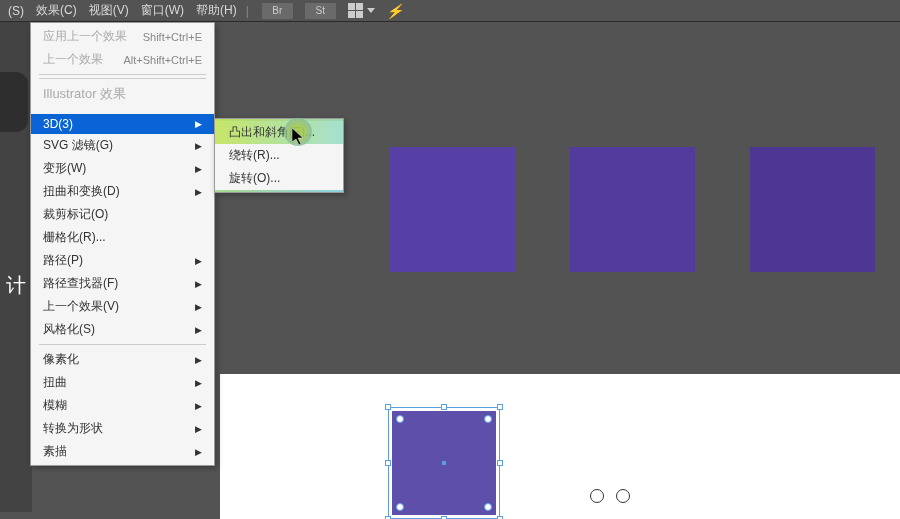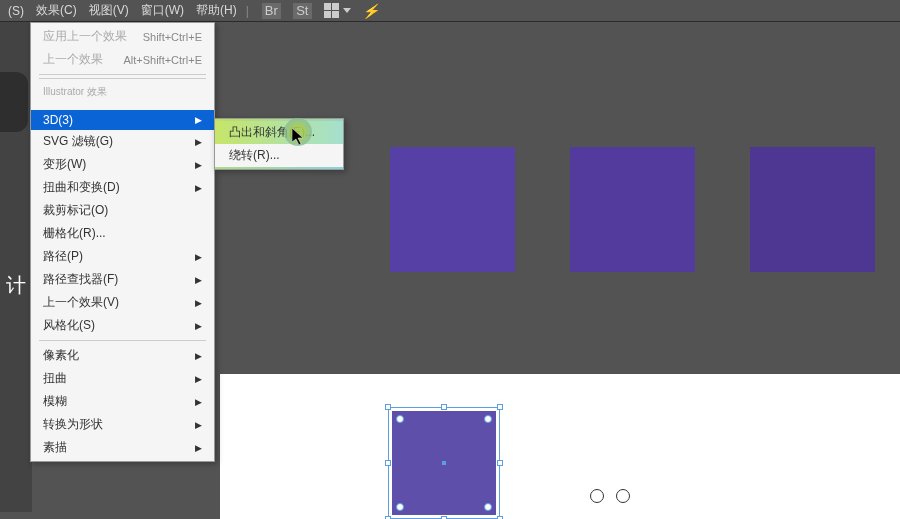--- a/index.html
+++ b/index.html
@@ -2,33 +2,33 @@
 <html><head>
   <meta charset="utf-8">
   <style>
     * { margin: 0; padding: 0; box-sizing: border-box; }
     body { font-family: 'Microsoft YaHei', Arial, sans-serif; font-size: 12px; background: #535353; width: 900px; height: 519px; overflow: hidden; position: relative; }
     
     .menubar { background: #535353; height: 22px; display: flex; align-items: center; padding-left: 2px; border-bottom: 1px solid #2a2a2a; }
     .menu-item { color: #d8d8d8; padding: 3px 6px; cursor: pointer; }
     .menu-separator { color: #888; margin: 0 3px; }
     .toolbar-icons { display: flex; align-items: center; margin-left: 10px; gap: 12px; }
-    .toolbar-icon { width: 19px; height: 16px; background: #6a6a6a; color: #ccc; display: flex; align-items: center; justify-content: center; font-size: 13px; }
+    .toolbar-icon { width: 31px; height: 16px; background: #6a6a6a; color: #ccc; display: flex; align-items: center; justify-content: center; font-size: 10px; }
     .toolbar-squares { display: flex; gap: 1px; }
     .toolbar-square { width: 7px; height: 7px; background: #ccc; }
     .toolbar-swoosh { color: #ccc; font-style: italic; font-size: 14px; }
     
     .dropdown-menu { position: absolute; background: #f5f5f5; border: 1px solid #999; box-shadow: 2px 2px 6px rgba(0,0,0,0.3); }
     .dropdown-main { top: 22px; left: 30px; width: 185px; padding: 2px 0; }
     .dropdown-item { padding: 3px 12px; color: #333; cursor: pointer; display: flex; justify-content: space-between; align-items: center; gap: 12px; }
     .dropdown-item.disabled { color: #aaa; }
     .dropdown-item.highlighted { background: #0a64d6; color: #fff; margin-top: 8px; }
     .dropdown-shortcut { color: #888; font-size: 11px; }
     .dropdown-divider { height: 1px; background: #ccc; margin: 3px 8px; }
-    .dropdown-section { padding: 3px 12px; color: #aaa; font-size: 10px; }
+    .dropdown-section { padding: 3px 12px; color: #aaa; font-size: 13px; }
     .dropdown-arrow { font-size: 9px; color: #333; }
     .dropdown-item.highlighted .dropdown-arrow { color: #fff; }
     
     .submenu { top: 118px; left: 214px; width: 130px; padding: 2px 0; background: linear-gradient(135deg, #bde05e 0%, #8ad0e0 100%);}
     .submenu .dropdown-item { padding: 3px 14px; }
     .submenu-gradient { background: linear-gradient(90deg, #c6e568 0%, #a5e0cf 100%); }
     .submenu-normal { background: #f5f5f5; }
     
     .cursor-indicator { position: absolute; top: 118px; left: 284px; width: 28px; height: 28px; border-radius: 50%; background: radial-gradient(circle, rgba(167,203,84,0.9) 30%, rgba(102,172,226,0.7) 100%); pointer-events: none; z-index: 100; }
     .cursor-arrow { position: absolute; top: 128px; left: 292px; z-index: 101; pointer-events: none; }
@@ -211,20 +211,23 @@
 </div>
 
 <div class="dropdown-menu submenu">
   <div id="sub-items">
       <div class="dropdown-item submenu-gradient">
         <span>凸出和斜角(E)...</span>
       </div>
       <div class="dropdown-item submenu-normal">
         <span>绕转(R)...</span>
       </div>
+      <div class="dropdown-item submenu-normal">
+        <span>旋转(O)...</span>
+      </div>
     </div>
 </div>
 
 <div class="cursor-indicator"></div>
 <div class="cursor-arrow">
   <svg width="14" height="18">
       <path d="M0,0 L0,14 L4,11 L7,17 L9,16 L6,10 L11,10 Z" fill="#000" stroke="#fff" stroke-width="0.5"></path>
     </svg>
 </div>
 

